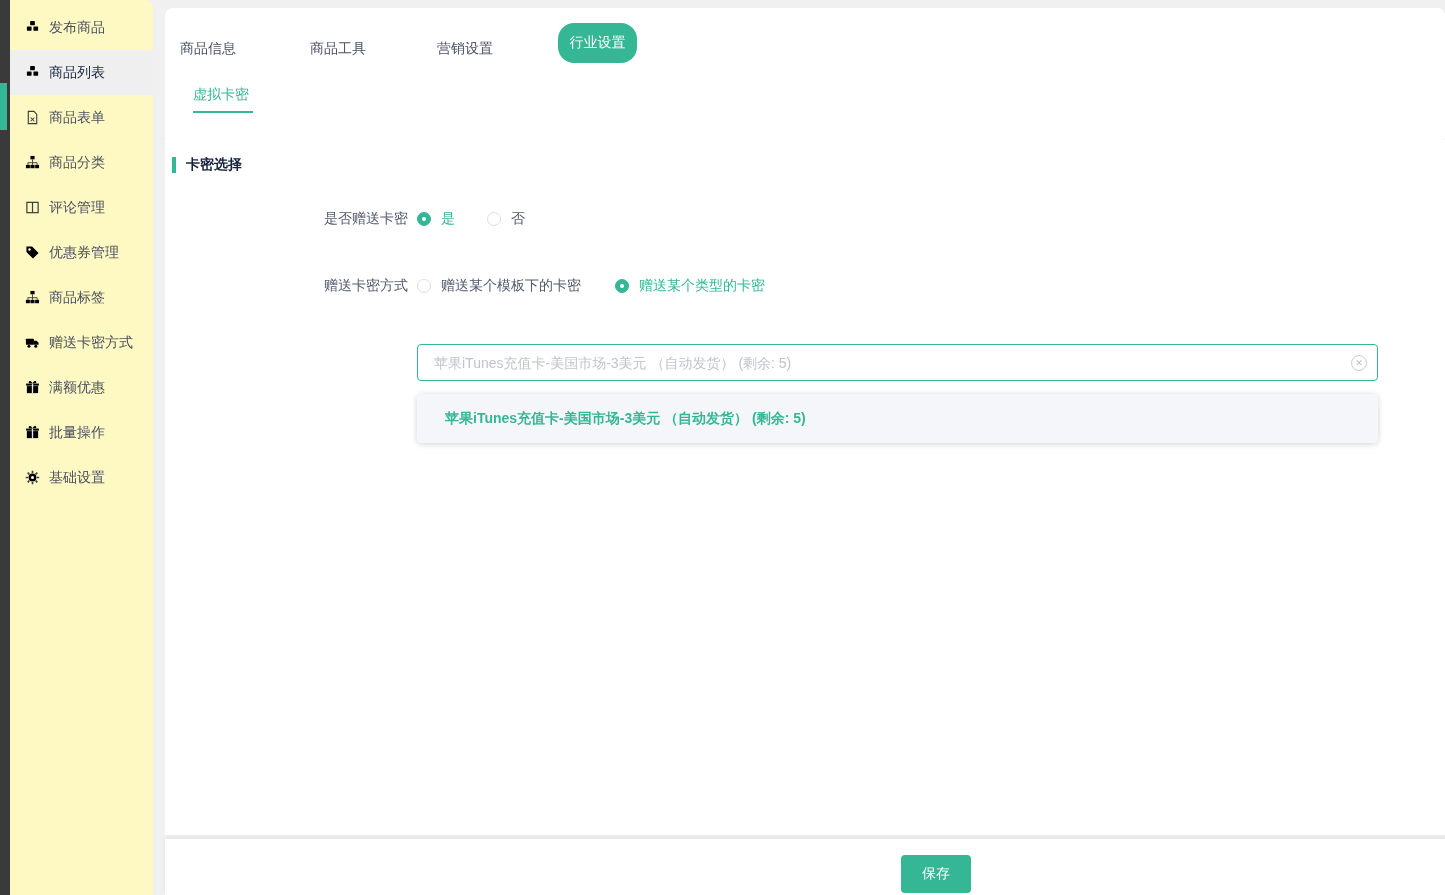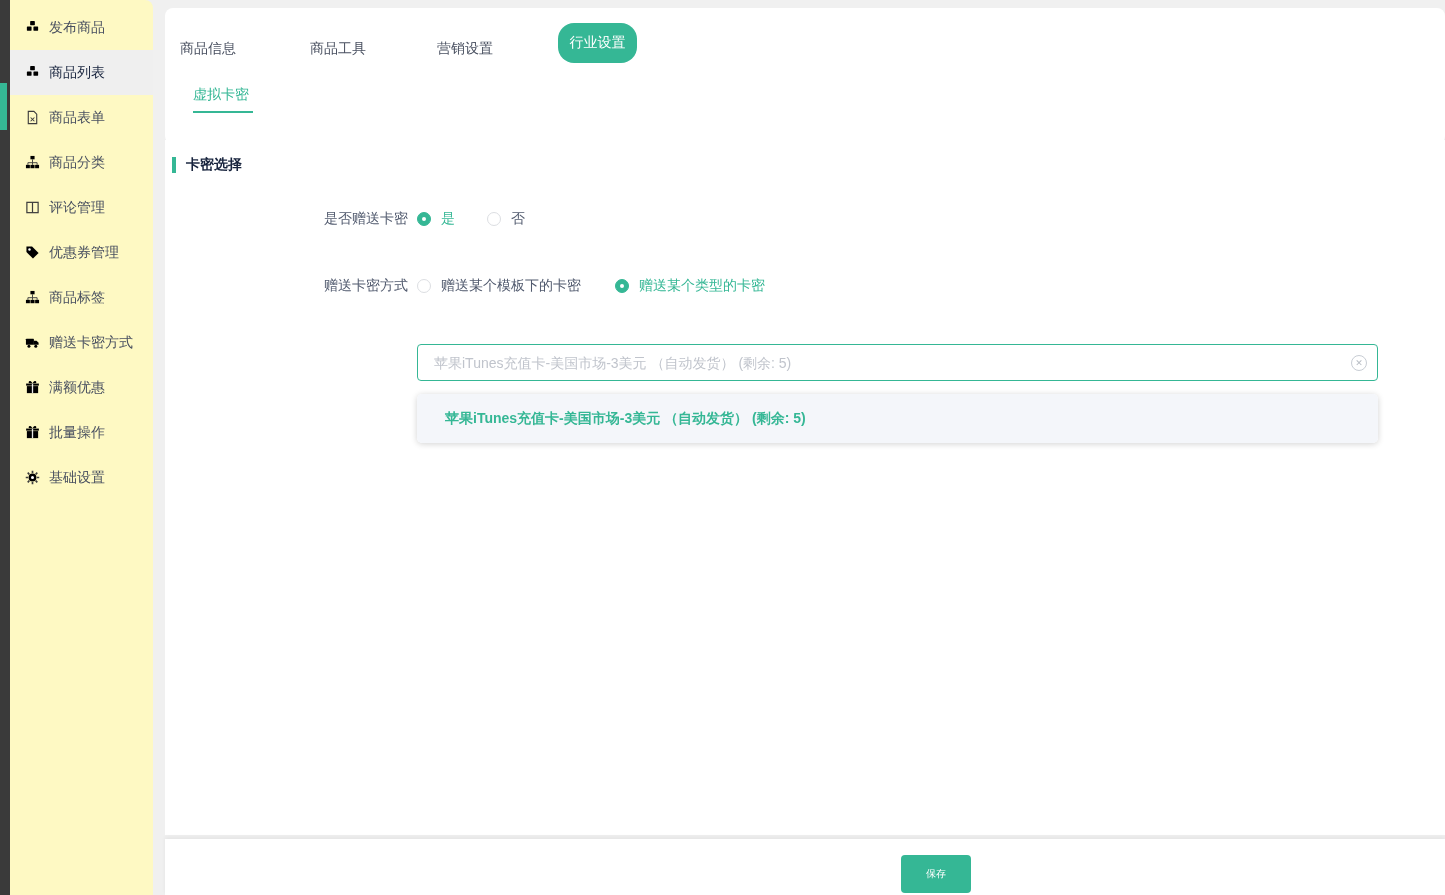--- a/index.html
+++ b/index.html
@@ -56,21 +56,21 @@
 
   .dropdown { position:absolute; left:252px; top:254px; width:961px; height:49px; background:#fff; border-radius:5px;
               box-shadow:0 1px 6px rgba(0,0,0,.18); overflow:hidden; }
   .dd-option { width:100%; height:100%; background:#f4f6fa; display:flex; align-items:center; padding-left:28px;
                color:#35b795; font-weight:bold; cursor:pointer; }
 
   
   .footer { position:absolute; left:165px; top:839px; width:1280px; height:56px; background:#fff;
             box-shadow:0 -2px 4px rgba(0,0,0,.05); }
   .save-btn { position:absolute; left:736px; top:16px; width:70px; height:38px; background:#35b795; color:#fff;
-              border:none; border-radius:4px; font-size:10px; font-family:inherit; cursor:pointer; }
+              border:none; border-radius:4px; font-size:14px; font-family:inherit; cursor:pointer; }
 </style>
 </head>
 <body>
 
 <svg width="0" height="0" style="position:absolute">
   <defs>
     <symbol id="i-cubes" viewBox="0 0 16 16">
         <rect x="5.5" y="1" width="5" height="4.5" rx="0.5"></rect>
         <rect x="2" y="7" width="5" height="4.5" rx="0.5"></rect>
         <rect x="9" y="7" width="5" height="4.5" rx="0.5"></rect>

